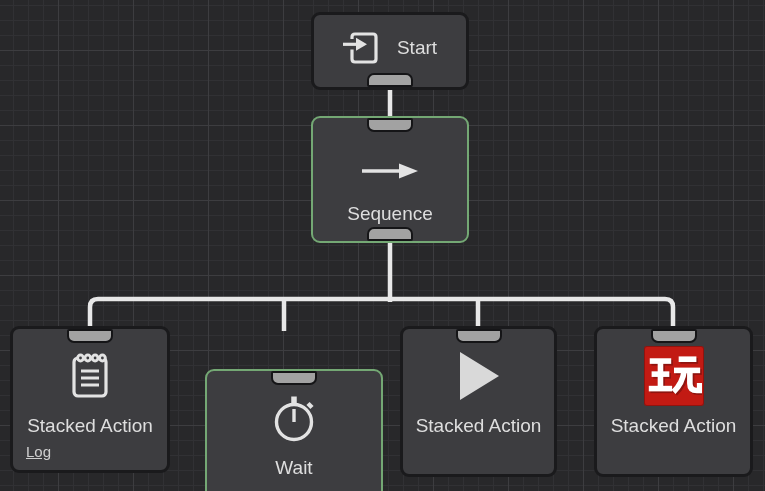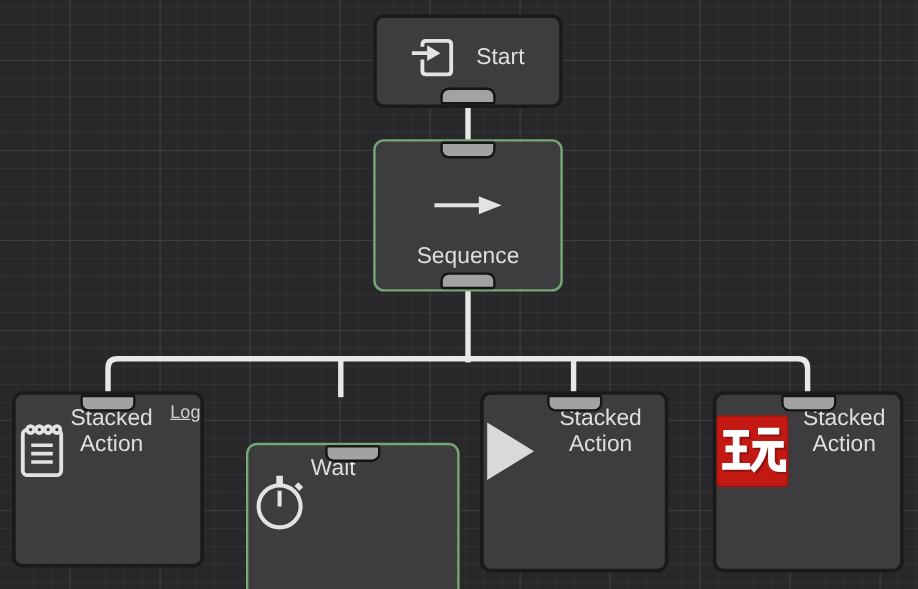--- a/index.html
+++ b/index.html
@@ -65,21 +65,21 @@
     left:311px;top:116px;width:158px;height:127px;
     display:flex;flex-direction:column;align-items:center;
   }
   .sequence .icon-slot{margin-top:42px;height:22px;display:flex;align-items:center;}
   .sequence .label{
     margin-top:auto;margin-bottom:16px;
     font-size:19px;color:var(--title-text);
   }
 
   
-  .node.child{display:flex;flex-direction:row;align-items:stretch;}
+  .node.child{display:flex;flex-direction:column;align-items:stretch;}
   .node.child .icon-slot{height:60px;margin-top:17px;display:flex;align-items:center;justify-content:center;}
   .node.child .title{margin-top:9px;text-align:center;font-size:19px;line-height:22px;color:var(--title-text);}
   .node.child .subtitle{margin-top:6px;padding-left:13px;text-align:left;font-size:15px;line-height:18px;color:var(--subtitle-text);text-decoration:underline;}
 
   #node-log   {left:10px; top:326px;width:160px;height:147px;}
   #node-wait  {left:205px;top:325px;width:178px;height:130px;margin-top:44px;}
   #node-intop {left:400px;top:326px;width:157px;height:151px;}
   #node-resume{left:594px;top:326px;width:159px;height:151px;}
 
   .svg-icon{color:var(--icon-color);display:block;}

